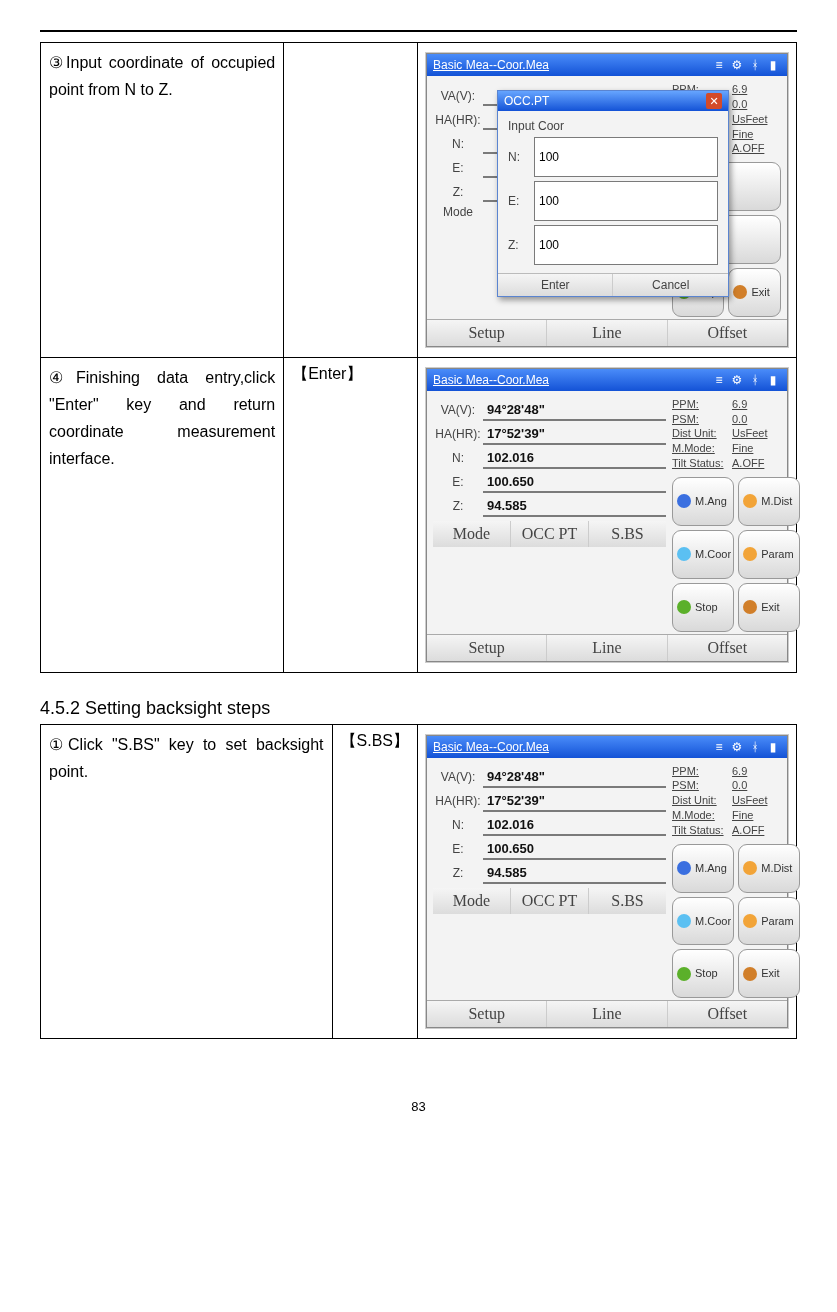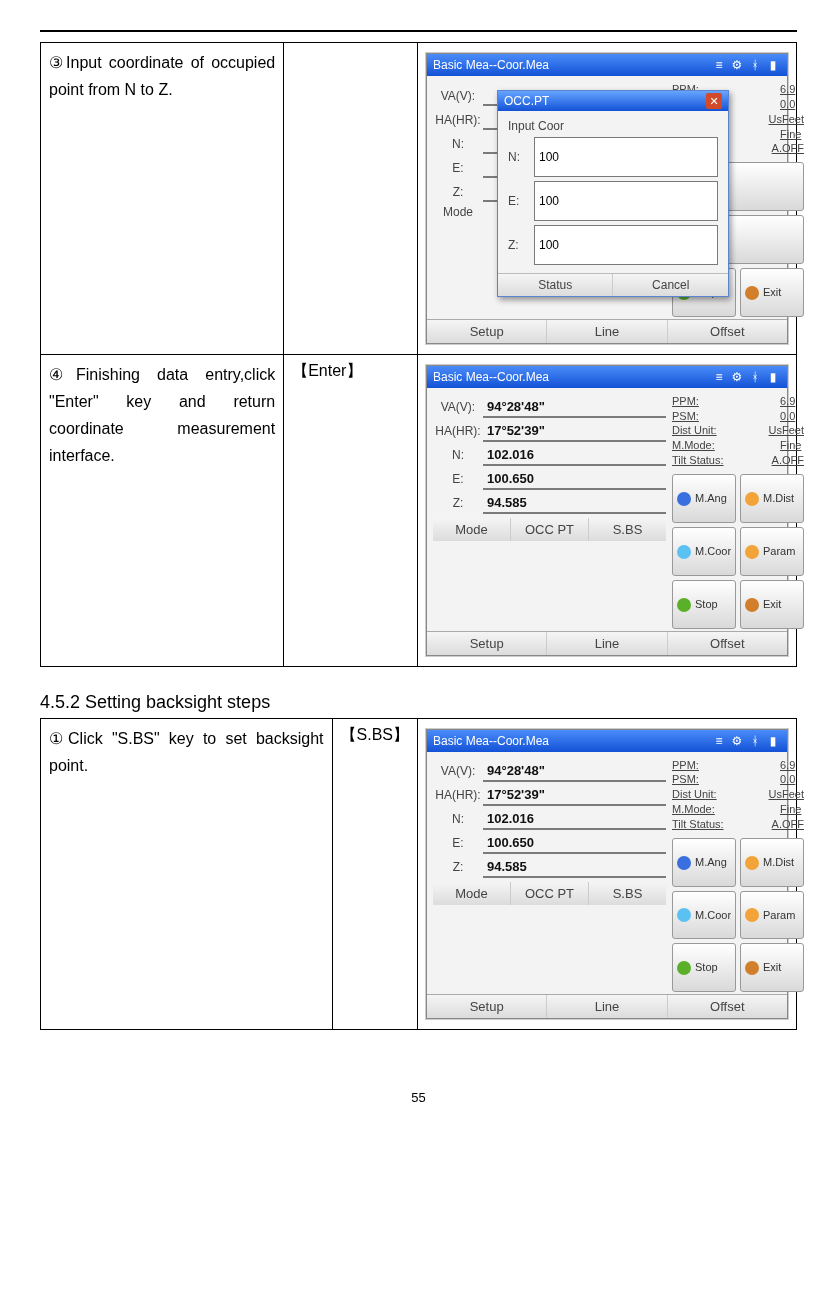--- a/index.html
+++ b/index.html
@@ -59,21 +59,21 @@
   }
   .titlebar {
     height: 22px;
     background: linear-gradient(#4a8cf9, #1352d6);
     color: #fff;
     display: flex;
     align-items: center;
     padding: 0 6px;
     font-size: 12px;
   }
-  .titlebar .ti { flex: 1; white-space: nowrap; overflow: hidden; }
+  .titlebar .ti { flex: 1; white-space: nowrap; overflow: hidden; text-decoration: underline; }
   .tb-icon {
     width: 16px; height: 16px; margin-left: 2px;
     display: inline-flex; align-items: center; justify-content: center;
     color: #fff; font-size: 12px;
   }
   .body {
     display: flex;
     padding: 6px 6px 2px 6px;
     gap: 6px;
   }
@@ -90,36 +90,36 @@
     border: none;
     border-bottom: 2px solid #7a7a7a;
     background: transparent;
     padding: 2px 4px;
     font-size: 13px;
     font-weight: bold;
     color: #111;
   }
   .pair { display:flex;text-decoration:underline; }
   .pair span:first-child { width: 60px; }
-  .pair span:last-child  { flex:1;margin-left:48px; }
+  .pair span:last-child  { flex:1; }
 
   .sidebtns {
     display: flex;
     flex-direction: column;
     gap: 4px;
     margin-top: 6px;
   }
   .sidebtns .sb-row { display:flex; gap:4px; }
   .pill {
     flex: 1;
     display:flex;
-    align-items:flex-end;
+    align-items:center;
     gap:4px;
     border:1px solid #999;
-    border-radius:3px;
+    border-radius:9px;
     background: linear-gradient(#ffffff,#d9d9d9);
     padding: 16px 4px;
     font-size:11px;
     color:#333;
     min-width:0;
   }
   .pill .dot {
     width:14px;height:14px;border-radius:50%;
     display:inline-flex;align-items:center;justify-content:center;
     font-size:10px;color:#fff;flex-shrink:0;
@@ -127,21 +127,22 @@
   .dot.blue   { background:#3a6fe0; }
   .dot.orange { background:#f2a438; }
   .dot.green  { background:#5bb02a; }
   .dot.sky    { background:#5bc0f2; }
   .dot.brown  { background:#d17f2a; }
 
   .btnbar {
     display:flex;
     border-top:1px solid #aaa;
     background: linear-gradient(#f5f5f5,#dcdcdc);
-    font-size:13px;
+    font-size:16px;
+    font-family:Liberation Serif, serif;
   }
   .btnbar div {
     flex:1;
     text-align:center;
     padding:4px 0;
     border-right:1px solid #ccc;
     color:#444;
   }
   .btnbar div:last-child { border-right:none; }
 
@@ -308,21 +309,21 @@
             <div class="drow">
                   <span>E:</span>
                   <input class="dinput" value="100" style="">
                 </div>
             <div class="drow">
                   <span>Z:</span>
                   <input class="dinput" value="100" style="">
                 </div>
           </div>
           <div class="dlg-btns">
-            <div>Status</div>
+            <div>Enter</div>
             <div>Cancel</div>
           </div>
         </div>
       </div>
 
     </td>
   </tr>
 
   <tr>
     <td class="col-steps step-cell">④Finishing data entry,click "Enter" key and return coordinate measurement interface.</td>
@@ -537,13 +538,13 @@
           <div>Line</div>
           <div>Offset</div>
         </div>
       </div>
 
     </td>
   </tr>
 </tbody>
   </table>
 
-<div class="page-num">55</div>
+<div class="page-num">83</div>
 
 </body></html>

